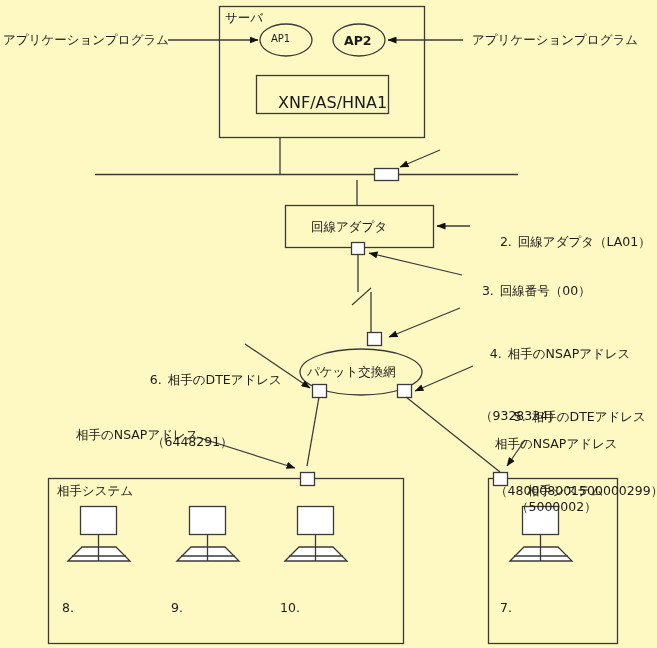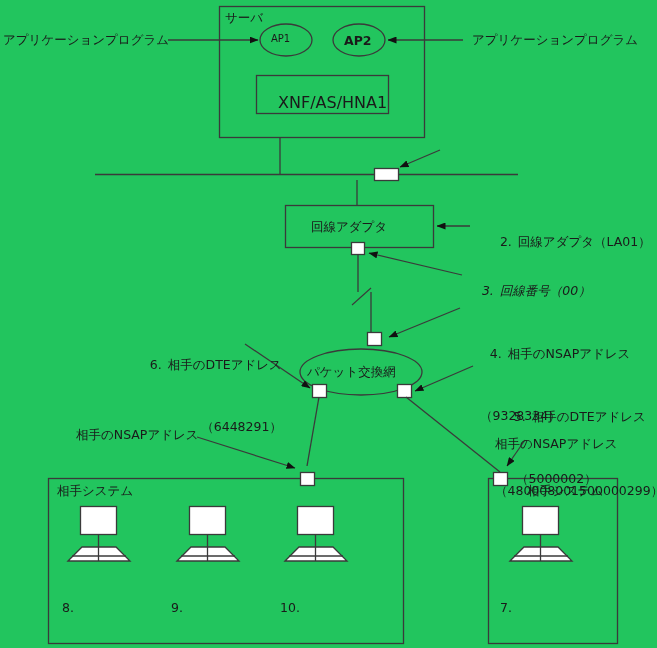--- a/index.html
+++ b/index.html
@@ -7,21 +7,21 @@
     padding: 0;
     background: #ffffff;
   }
   body {
     font-family: "Liberation Sans", "DejaVu Sans", sans-serif;
   }
   #diagram-root {
     position: relative;
     width: 657px;
     height: 648px;
-    background: #22c55e;
+    background: #fef9c3;
     overflow: hidden;
   }
   #diagram-root svg {
     position: absolute;
     left: 0;
     top: 0;
   }
   .node-label {
     position: absolute;
     color: #1a1a1a;
@@ -148,39 +148,39 @@
 
   <div class="node-label" style="left:472px; top:32px;">アプリケーションプログラム</div>
 
 
   <div class="node-label" style="left:484px; top:219px;">
     <span>2.</span><span style="display:inline-block; width:6px;"></span><span>回線アダプタ</span><span>（LA01）</span>
   </div>
 
   <div class="node-label" style="left:311px; top:219px;">回線アダプタ</div>
 
-  <div class="node-label" style="left:466px; top:268px;font-style:italic;">
+  <div class="node-label" style="left:466px; top:268px;">
     <span>3.</span><span style="display:inline-block; width:6px;"></span><span>回線番号</span><span>（00）</span>
   </div>
 
   <div class="node-label" style="left:466px; top:301px;">
     <div>
       <span>4.</span><span style="display:inline-block; width:6px;"></span><span>相手のNSAPアドレス</span>
     </div>
     <div style="padding-left:14px;">（9328334）</div>
   </div>
 
   <div class="node-label" style="left:490px; top:364px;">
     <div>
       <span>5.</span><span style="display:inline-block; width:6px;"></span><span>相手のDTEアドレス</span>
     </div>
-    <div style="padding-left:26px;">（5000002）</div>
-  </div>
-
-  <div class="node-label" style="left:126px; top:312px;text-align:right;">
+    <div style="padding-left:26px;margin-top:28px;">（5000002）</div>
+  </div>
+
+  <div class="node-label" style="left:126px; top:327px;">
     <div>
       <span>6.</span><span style="display:inline-block; width:6px;"></span><span>相手のDTEアドレス</span>
     </div>
     <div style="padding-left:26px;">（6448291）</div>
   </div>
 
   <div class="node-label" style="left:307px; top:364px;">パケット交換網</div>
 
   <div class="node-label" style="left:76px; top:397px;">
     <div>相手のNSAPアドレス</div>

